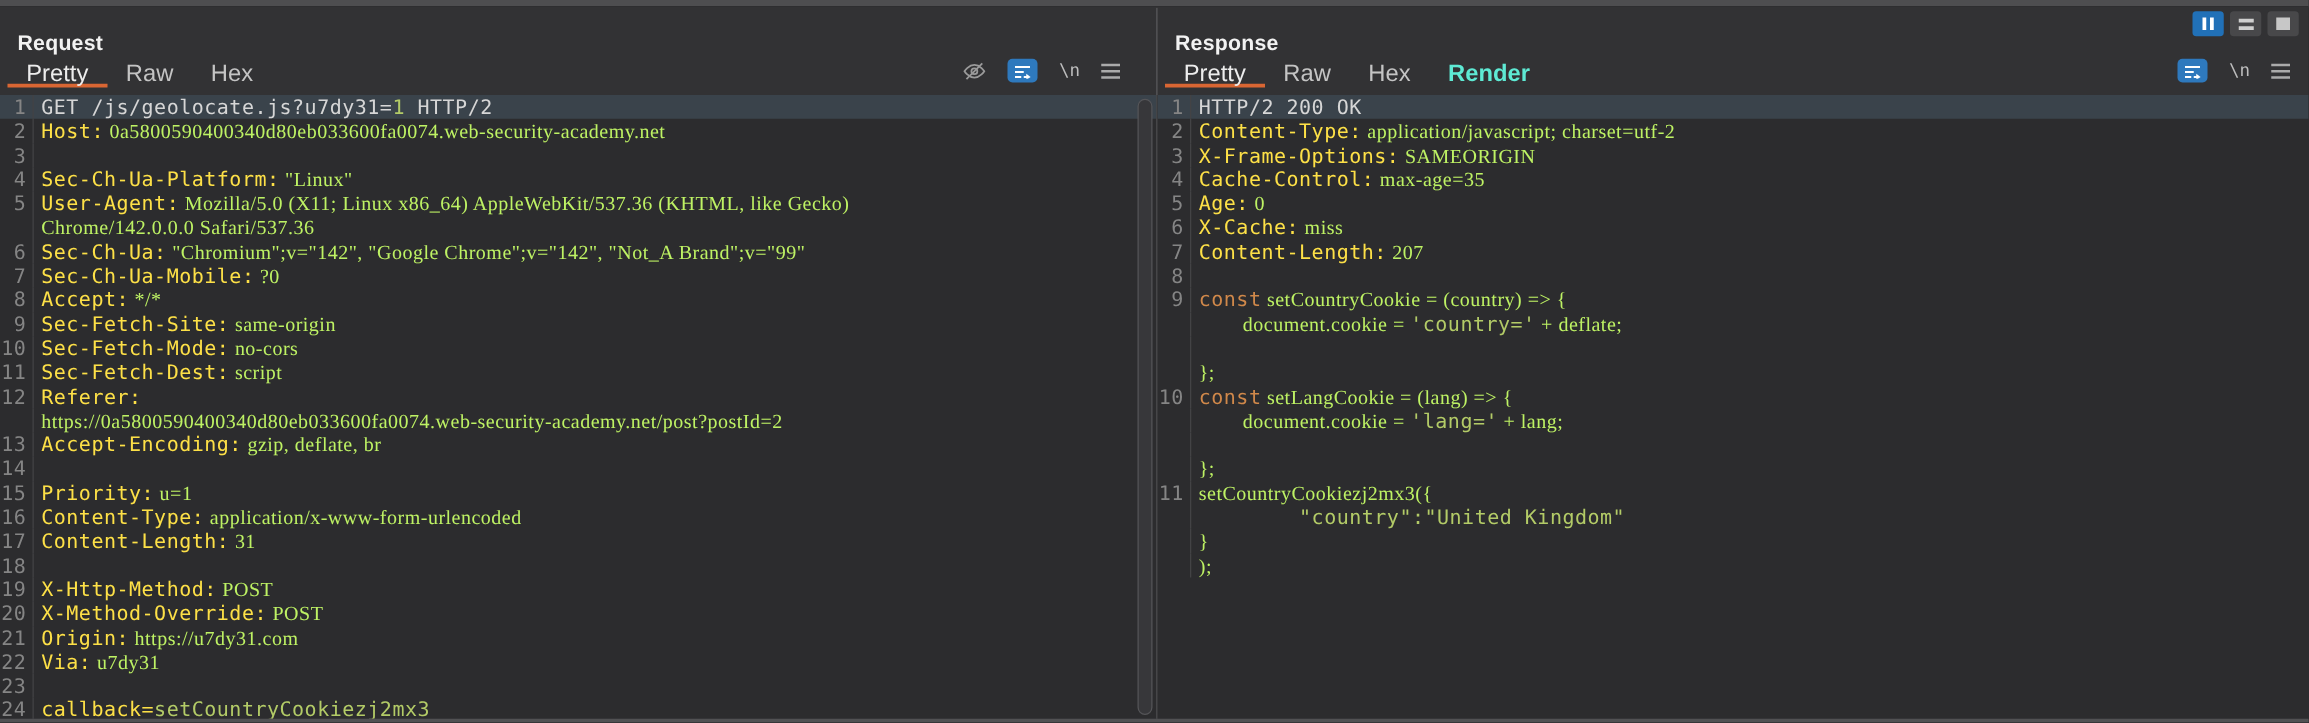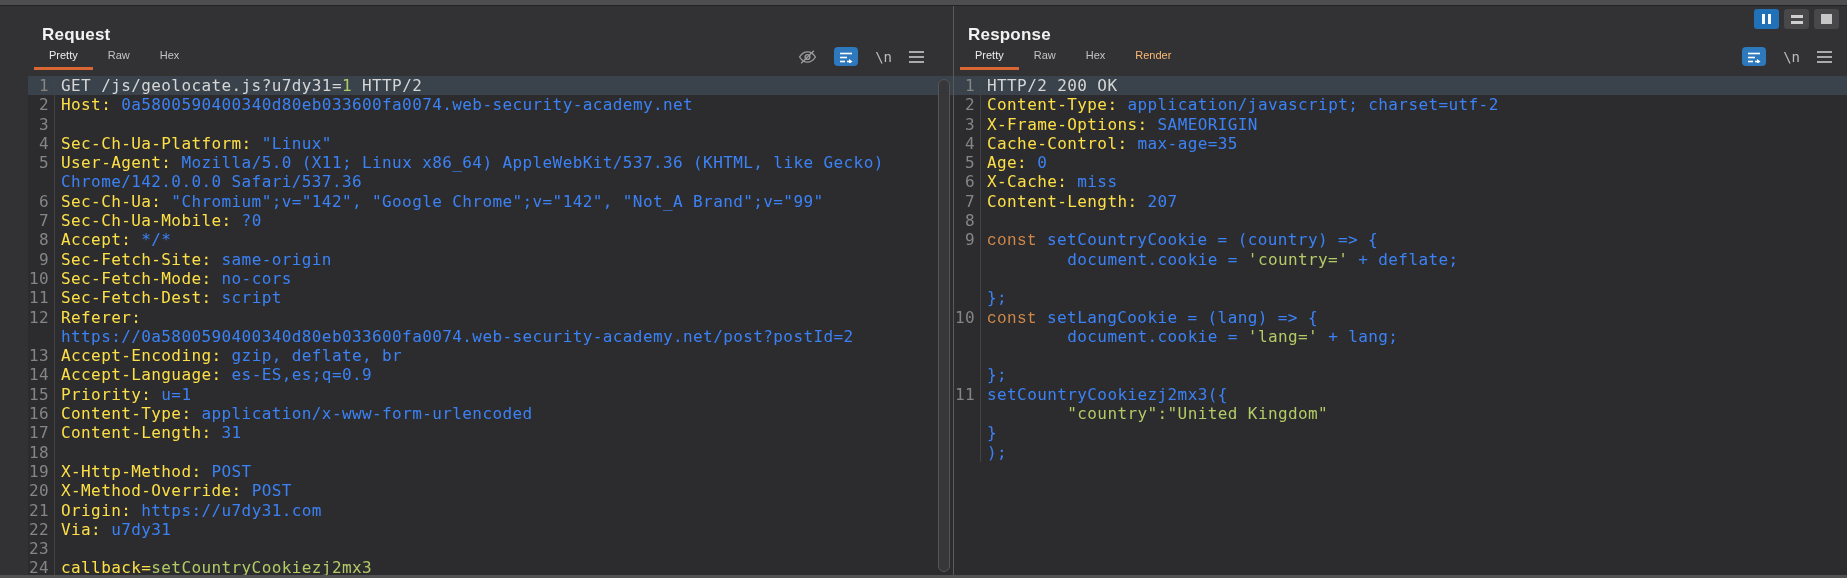--- a/index.html
+++ b/index.html
@@ -3,36 +3,36 @@
 <meta charset="utf-8">
 <style>
   * { margin:0; padding:0; box-sizing:border-box; }
   body { background:#222; }
   .app{
     position:relative; width:1847px; height:578px; overflow:hidden;
     background:#323234; font-family:"Liberation Sans", sans-serif;
   }
   .top-strip{ position:absolute; top:0; left:0; right:0; height:6px; background:#4e4e50; border-bottom:1px solid #242426; z-index:5;}
   .bottom-strip{ position:absolute; bottom:0; left:0; right:0; height:3px; background:#515153; z-index:5;}
-  .panes{ position:absolute; top:6px; bottom:3px; left:0; right:0; display:flex;margin-left:28px; }
+  .panes{ position:absolute; top:6px; bottom:3px; left:0; right:0; display:flex; }
   .pane{ position:relative; height:100%; }
   .pane-request{ width:926px; border-right:1px solid #5a5a5c; }
   .pane-response{ flex:1; }
 
   .pane-title{
     position:absolute; top:19px; left:14px;
     font-size:17px; font-weight:bold; color:#f2f2f2; letter-spacing:.2px;
   }
   .tabs-row{ position:absolute; top:38px; left:6px; right:0; height:26px; display:flex; align-items:stretch; }
   .tab{
-    padding:5px 15px 4px; font-size:11px; color:#c4c4c4; cursor:pointer;
+    padding:5px 15px 4px; font-size:19px; color:#c4c4c4; cursor:pointer;
     border-bottom:3px solid transparent; align-self:stretch;
   }
   .tab.active{ color:#ededed; border-bottom-color:#d96633; }
-  .tab.disabled{ color:#fdba74; }
+  .tab.disabled{ color:#5eead4;font-weight:bold; }
 
   .pane-toolbar{ position:absolute; top:41px; display:flex; align-items:center; gap:17px; z-index:2;}
   .pane-request .pane-toolbar{ right:29px; }
   .pane-response .pane-toolbar{ right:15px; }
   .wrap-btn{
     width:24px; height:19px; border-radius:4px; background:#2e79bd;
     display:flex; align-items:center; justify-content:center; cursor:pointer;
   }
   .nl-label{ font-family:"DejaVu Sans Mono", monospace; font-size:14px; color:#bdbdbd; cursor:pointer;}
   .hamburger{ display:flex; flex-direction:column; gap:3px; cursor:pointer; }
@@ -54,23 +54,23 @@
   }
   .row{ display:flex; height:19.3px; line-height:19.3px; }
   .row.hl{ background:#3a434b; }
   .ln{
     flex:0 0 27px; text-align:right; padding-right:5px; color:#858585;
     border-right:1px solid #434345;
   }
   .cl{ padding-left:6px; white-space:pre; color:#b9b9b9; }
   .t-p{ color:#d6d6d6; }
   .t-h{ color:#fde047; }
-  .t-v{ color:#3b82f6; }
+  .t-v{ color:#bef264;font-family:Liberation Serif, serif; }
   .t-g{ color:#b3cb67; }
-  .t-o{ color:#d0884a;font-family:Liberation Mono, monospace; }
+  .t-o{ color:#d0884a; }
 
   .vscroll{ position:absolute; top:3px; bottom:3px; right:3px; width:12px; z-index:3;}
   .vscroll .thumb{ width:100%; height:100%; border-radius:6px; background:#37373a; border:1px solid #555558; }
 </style>
 </head>
 <body>
 
 <div class="app">
   <div class="top-strip"></div>
 
@@ -178,21 +178,20 @@
             <div class="row">
               <span class="ln"></span>
               <span class="cl"><span class="t-v">https://0a5800590400340d80eb033600fa0074.web-security-academy.net/post?postId=2</span></span>
             </div>
             <div class="row">
               <span class="ln">13</span>
               <span class="cl"><span class="t-h">Accept-Encoding:</span><span class="t-v"> gzip, deflate, br</span></span>
             </div>
             <div class="row">
               <span class="ln">14</span>
-              <span class="cl"><span class="t-h">Accept-Language:</span><span class="t-v"> es-ES,es;q=0.9</span></span>
             </div>
             <div class="row">
               <span class="ln">15</span>
               <span class="cl"><span class="t-h">Priority:</span><span class="t-v"> u=1</span></span>
             </div>
             <div class="row">
               <span class="ln">16</span>
               <span class="cl"><span class="t-h">Content-Type:</span><span class="t-v"> application/x-www-form-urlencoded</span></span>
             </div>
             <div class="row">

